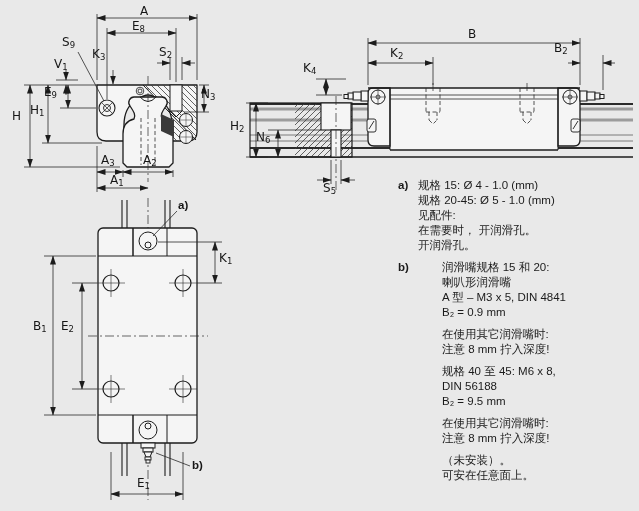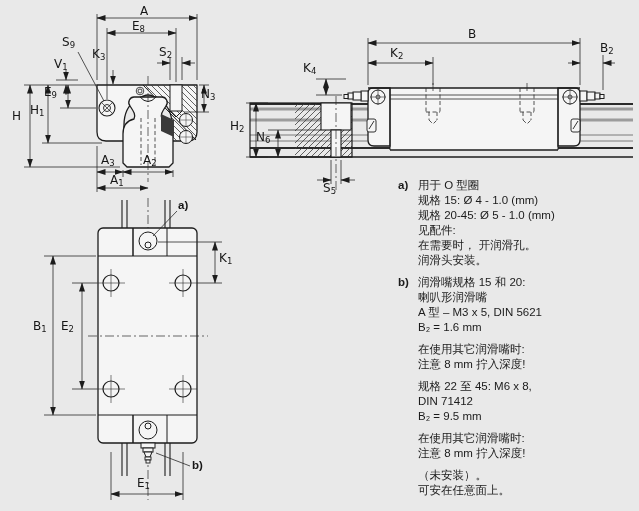--- a/index.html
+++ b/index.html
@@ -15,21 +15,21 @@
     white-space:nowrap;line-height:12px;
   }
   .dim .sb{font-size:8.5px;vertical-align:-2px;}
   .callout{position:absolute;font-size:11.5px;font-weight:bold;color:#161616;white-space:nowrap;}
   #notes{
     position:absolute;left:398px;top:178px;width:232px;
     font-size:11.5px;line-height:15px;color:#1b1b1b;
   }
   .note-block{position:relative;padding-left:20px;margin-bottom:7px;}
   .note-marker{position:absolute;left:0;top:0;font-weight:bold;}
-  .note-group{margin-bottom:7px;}
+  .note-group{margin-bottom:7px;margin-left:24px;}
   .nl{white-space:nowrap;}
 </style>
 </head>
 <body>
 
 <svg width="639" height="511" viewBox="0 0 639 511">
   <defs>
     <marker id="mE" markerWidth="10" markerHeight="8" refX="8.5" refY="3" orient="auto" markerUnits="userSpaceOnUse">
       <path d="M0,0 L9,3 L0,6 Z" fill="#1c1c1c"></path>
     </marker>
@@ -279,59 +279,58 @@
 <div class="dim" style="left:201px;top:88px"><span>N</span><span class="sb">3</span></div>
 <div class="dim" style="left:44px;top:86px"><span>E</span><span class="sb">9</span></div>
 <div class="dim" style="left:30px;top:104px"><span>H</span><span class="sb">1</span></div>
 <div class="dim" style="left:12px;top:110px"><span>H</span><span class="sb"></span></div>
 <div class="dim" style="left:101px;top:154px"><span>A</span><span class="sb">3</span></div>
 <div class="dim" style="left:143px;top:154px"><span>A</span><span class="sb">2</span></div>
 <div class="dim" style="left:110px;top:174px"><span>A</span><span class="sb">1</span></div>
 
 <div class="dim" style="left:468px;top:28px"><span>B</span><span class="sb"></span></div>
 <div class="dim" style="left:390px;top:47px"><span>K</span><span class="sb">2</span></div>
-<div class="dim" style="left:600px;top:42px"><span>B</span><span class="sb">2</span></div>
+<div class="dim" style="left:554px;top:42px"><span>B</span><span class="sb">2</span></div>
 <div class="dim" style="left:303px;top:62px"><span>K</span><span class="sb">4</span></div>
 <div class="dim" style="left:230px;top:120px"><span>H</span><span class="sb">2</span></div>
 <div class="dim" style="left:256px;top:131px"><span>N</span><span class="sb">6</span></div>
 <div class="dim" style="left:323px;top:182px"><span>S</span><span class="sb">5</span></div>
 
 <div class="dim" style="left:33px;top:320px"><span>B</span><span class="sb">1</span></div>
 <div class="dim" style="left:61px;top:320px"><span>E</span><span class="sb">2</span></div>
 <div class="dim" style="left:219px;top:252px"><span>K</span><span class="sb">1</span></div>
 <div class="dim" style="left:137px;top:477px"><span>E</span><span class="sb">1</span></div>
 
 <div class="callout" style="left:178px;top:199px">a)</div>
 <div class="callout" style="left:192px;top:459px">b)</div>
 
 <div id="notes">
   <div class="note-block">
     <span class="note-marker">a)</span>
-    <div class="nl">用于 O 型圈</div>
     <div class="nl">规格 15: Ø 4 - 1.0 (mm)</div>
     <div class="nl">规格 20-45: Ø 5 - 1.0 (mm)</div>
     <div class="nl">见配件:</div>
     <div class="nl">在需要时， 开润滑孔。</div>
-    <div class="nl">润滑头安装。</div>
+    <div class="nl">开润滑孔。</div>
   </div>
   <div class="note-block">
     <span class="note-marker">b)</span>
     <div class="note-group">
       <div class="nl">润滑嘴规格 15 和 20:</div>
       <div class="nl">喇叭形润滑嘴</div>
-      <div class="nl">A 型 – M3 x 5, DIN 5621</div>
-      <div class="nl">B₂ = 1.6 mm</div>
+      <div class="nl">A 型 – M3 x 5, DIN 4841</div>
+      <div class="nl">B₂ = 0.9 mm</div>
     </div>
     <div class="note-group">
       <div class="nl">在使用其它润滑嘴时:</div>
       <div class="nl">注意 8 mm 拧入深度!</div>
     </div>
     <div class="note-group">
-      <div class="nl">规格 22 至 45: M6 x 8,</div>
-      <div class="nl">DIN 71412</div>
+      <div class="nl">规格 40 至 45: M6 x 8,</div>
+      <div class="nl">DIN 56188</div>
       <div class="nl">B₂ = 9.5 mm</div>
     </div>
     <div class="note-group">
       <div class="nl">在使用其它润滑嘴时:</div>
       <div class="nl">注意 8 mm 拧入深度!</div>
     </div>
     <div class="note-group">
       <div class="nl">（未安装）。</div>
       <div class="nl">可安在任意面上。</div>
     </div>

